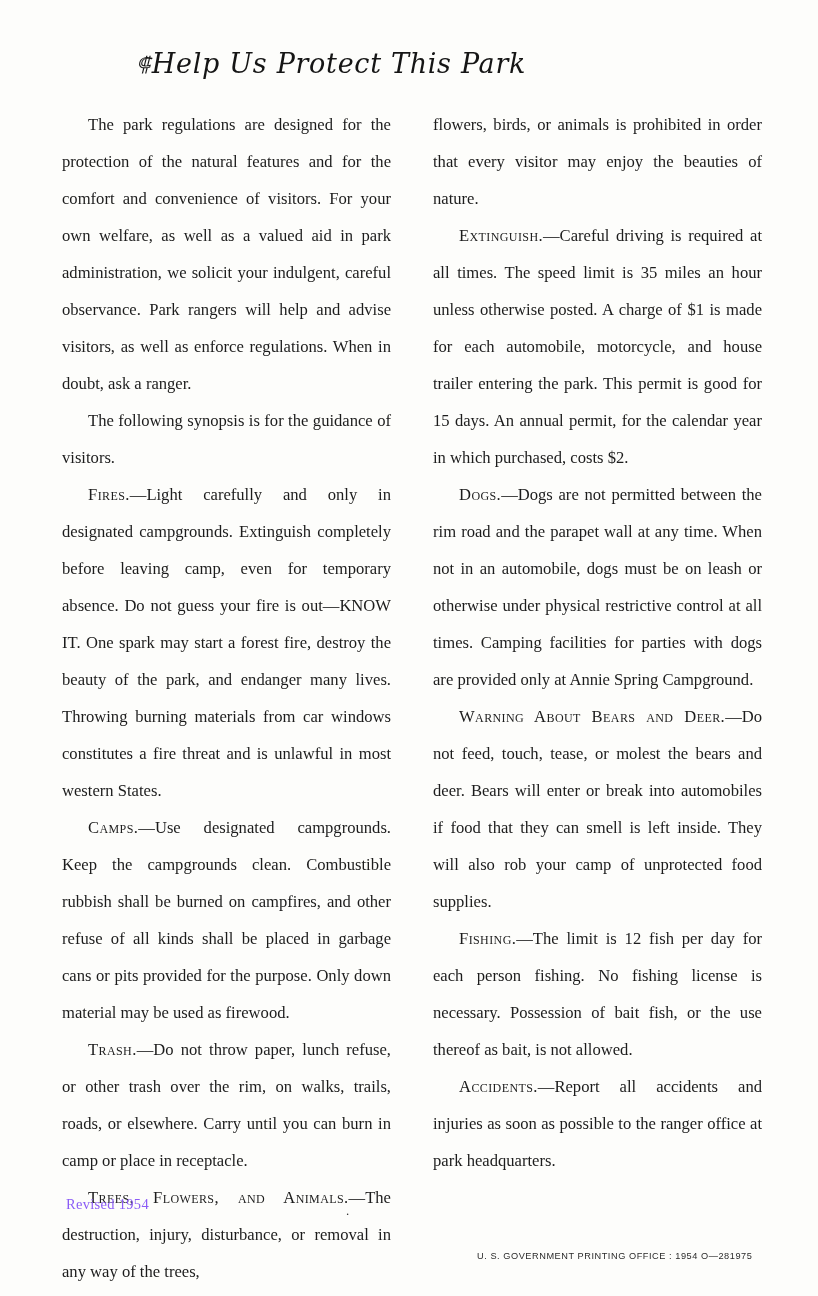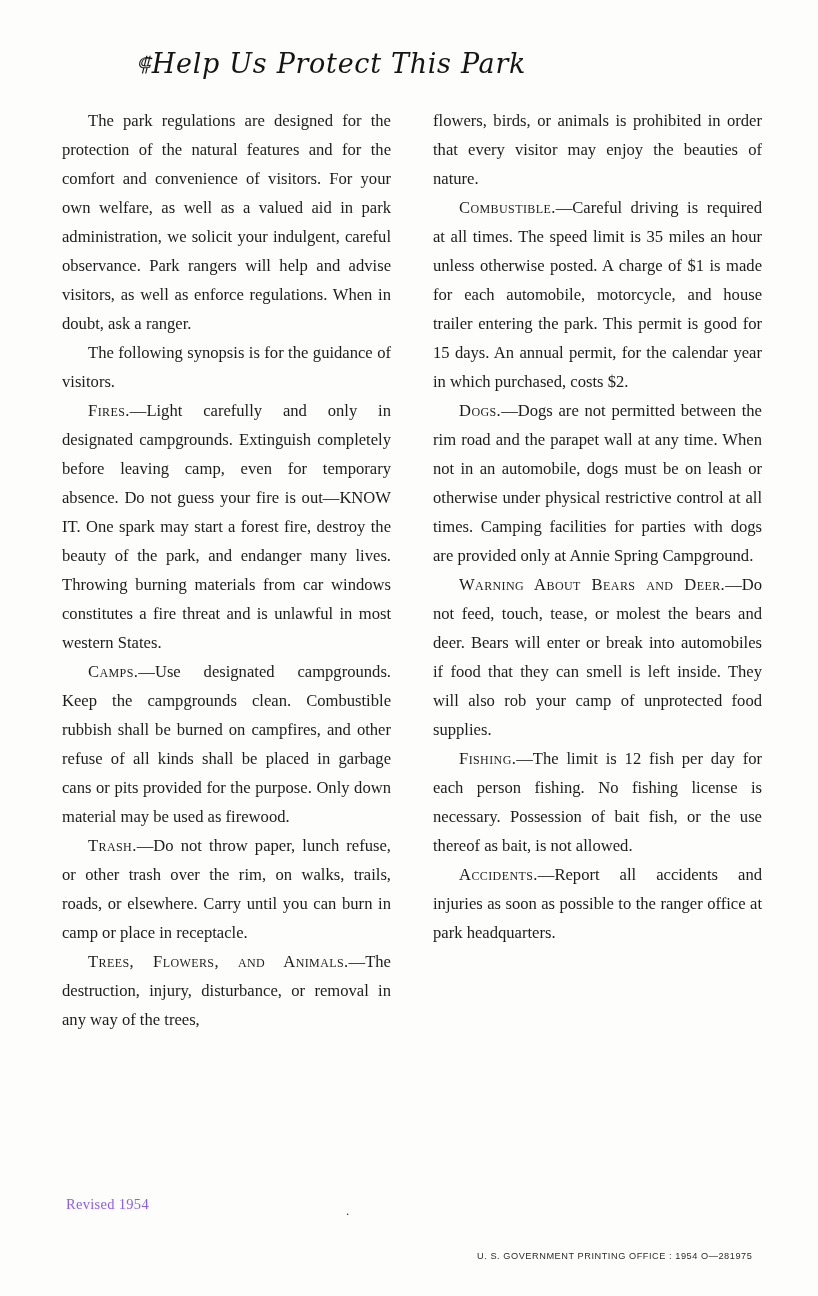--- a/index.html
+++ b/index.html
@@ -47,21 +47,21 @@
     width: 700px;
     display: flex;
     gap: 42px;
   }
   .col {
     width: 329px;
   }
   p.para {
     margin: 0;
     font-size: 16.6px;
-    line-height: 29px;
+    line-height: 37px;
     text-align: justify;
     text-justify: inter-word;
     text-indent: 26px;
     color: #1c1c1c;
     hyphens: manual;
     font-family: Liberation Serif, serif;
   }
   .sc {
     font-variant: small-caps;
     letter-spacing: 0.4px;
@@ -107,21 +107,21 @@
       <p class="para"><span class="sc"></span><span>The park regulations are designed for the protection of the natural features and for the comfort and convenience of visitors. For your own welfare, as well as a valued aid in park administration, we solicit your indulgent, careful observance. Park rangers will help and advise visitors, as well as enforce regulations. When in doubt, ask a ranger.</span></p>
       <p class="para"><span class="sc"></span><span>The following synopsis is for the guidance of visitors.</span></p>
       <p class="para"><span class="sc">Fires.</span><span>—Light carefully and only in designated campgrounds. Extinguish completely before leaving camp, even for temporary absence. Do not guess your fire is out—KNOW IT. One spark may start a forest fire, destroy the beauty of the park, and endanger many lives. Throwing burning materials from car windows constitutes a fire threat and is unlawful in most western States.</span></p>
       <p class="para"><span class="sc">Camps.</span><span>—Use designated campgrounds. Keep the campgrounds clean. Combustible rubbish shall be burned on campfires, and other refuse of all kinds shall be placed in garbage cans or pits provided for the purpose. Only down material may be used as firewood.</span></p>
       <p class="para"><span class="sc">Trash.</span><span>—Do not throw paper, lunch refuse, or other trash over the rim, on walks, trails, roads, or elsewhere. Carry until you can burn in camp or place in receptacle.</span></p>
       <p class="para"><span class="sc">Trees, Flowers, and Animals.</span><span>—The destruction, injury, disturbance, or removal in any way of the trees,</span></p>
     </div>
 
     <div class="col">
       <p class="para" style="text-indent:0"><span class="sc"></span><span>flowers, birds, or animals is prohibited in order that every visitor may enjoy the beauties of nature.</span></p>
-      <p class="para"><span class="sc">Combustible.</span><span>—Careful driving is required at all times. The speed limit is 35 miles an hour unless otherwise posted. A charge of $1 is made for each automobile, motorcycle, and house trailer entering the park. This permit is good for 15 days. An annual permit, for the calendar year in which purchased, costs $2.</span></p>
+      <p class="para"><span class="sc">Extinguish.</span><span>—Careful driving is required at all times. The speed limit is 35 miles an hour unless otherwise posted. A charge of $1 is made for each automobile, motorcycle, and house trailer entering the park. This permit is good for 15 days. An annual permit, for the calendar year in which purchased, costs $2.</span></p>
       <p class="para"><span class="sc">Dogs.</span><span>—Dogs are not permitted between the rim road and the parapet wall at any time. When not in an automobile, dogs must be on leash or otherwise under physical restrictive control at all times. Camping facilities for parties with dogs are provided only at Annie Spring Campground.</span></p>
       <p class="para"><span class="sc">Warning About Bears and Deer.</span><span>—Do not feed, touch, tease, or molest the bears and deer. Bears will enter or break into automobiles if food that they can smell is left inside. They will also rob your camp of unprotected food supplies.</span></p>
       <p class="para"><span class="sc">Fishing.</span><span>—The limit is 12 fish per day for each person fishing. No fishing license is necessary. Possession of bait fish, or the use thereof as bait, is not allowed.</span></p>
       <p class="para"><span class="sc">Accidents.</span><span>—Report all accidents and injuries as soon as possible to the ranger office at park headquarters.</span></p>
     </div>
 
   </div>
 
   <div class="footer-left">Revised 1954</div>
   <div class="footer-dot">.</div>

